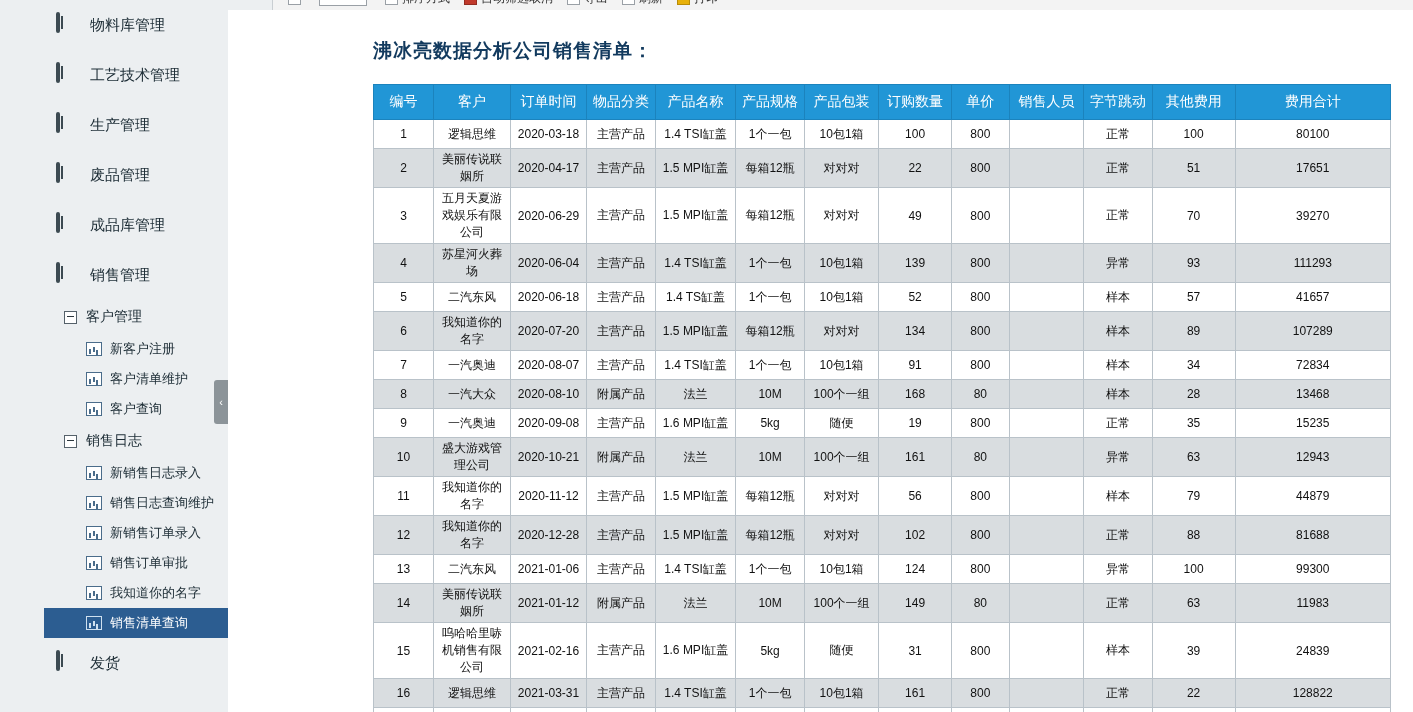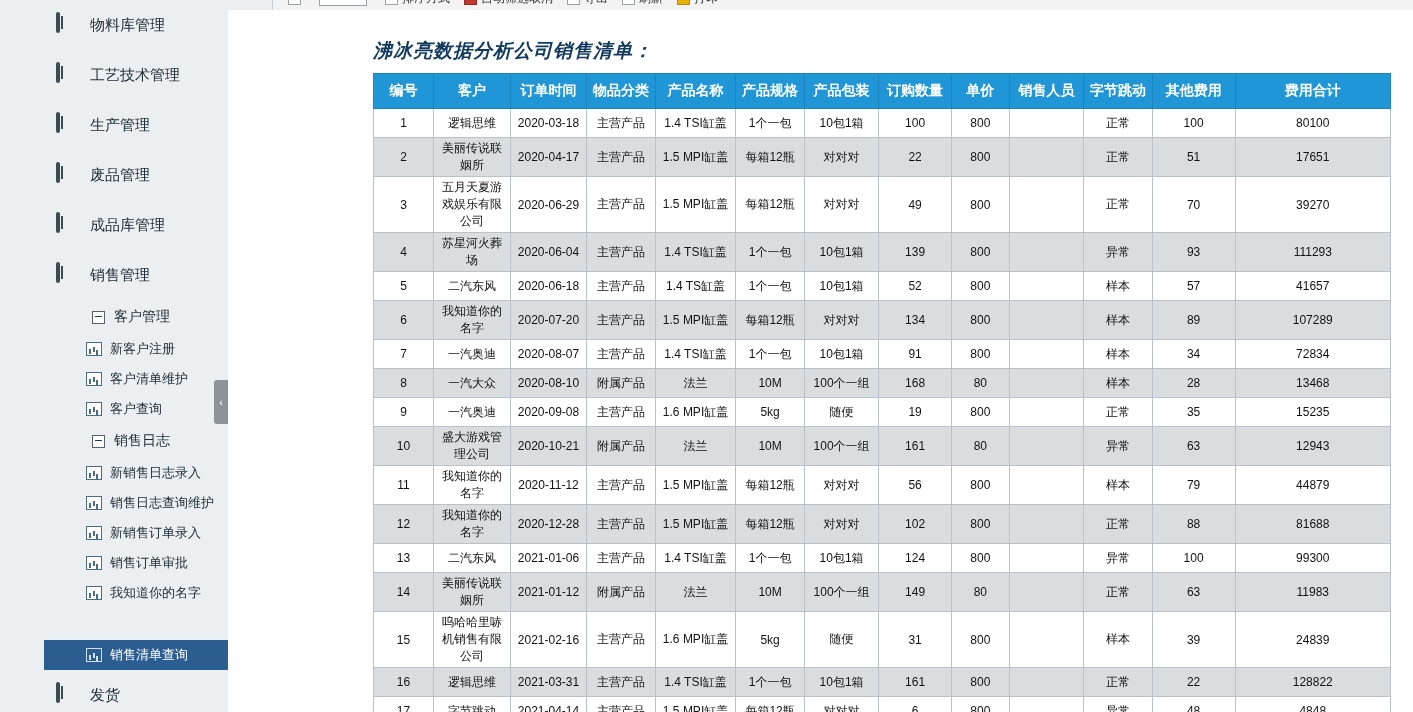--- a/index.html
+++ b/index.html
@@ -45,36 +45,36 @@
     content:"";position:absolute;left:3px;top:2px;width:2px;bottom:2px;
     background:#3c4a52;
   }
   .book-ico:after{
     content:"";position:absolute;left:7px;top:4px;right:2px;height:2px;
     background:#3c4a52;box-shadow:0 4px 0 0 #3c4a52,0 8px 0 0 #3c4a52;
   }
   .nav-sub-group{ }
   .group-header{
     display:flex;align-items:center;
-    height:34px;padding-left:20px;font-size:14px;color:#1b2b34;cursor:pointer;margin-left:28px;
+    height:34px;padding-left:20px;font-size:14px;color:#1b2b34;cursor:pointer;
   }
   .group-header .expander{
     width:11px;height:11px;border:1px solid #55616a;
     display:inline-block;margin-right:9px;position:relative;flex:0 0 auto;
     background:#fff;
   }
   .group-header .expander:before{
     content:"";position:absolute;left:2px;top:4px;width:7px;height:1px;background:#2b363d;
   }
   .leaf{
     display:flex;align-items:center;
     height:30px;padding-left:42px;font-size:13px;color:#1b2b34;cursor:pointer;
   }
   .leaf.selected{
-    background:#2c5d91;color:#fff;margin-top:32px;
+    background:#2c5d91;color:#fff;
   }
   .leaf .chart-ico{
     width:14px;height:12px;margin-right:8px;border:1px solid #4a6c8a;
     display:inline-block;position:relative;flex:0 0 auto;background:#fff;
   }
   .leaf .chart-ico:before{
     content:"";position:absolute;left:2px;bottom:1px;width:2px;height:5px;background:#4a6c8a;
     box-shadow:4px -2px 0 0 #4a6c8a, 7px 1px 0 0 #4a6c8a;
   }
   .leaf.selected .chart-ico{border-color:#cfe0ef;background:#2c5d91;}
@@ -103,36 +103,35 @@
   .tb-sq.red{background:#c0392b;border-color:#922b21;}
   .tb-sq.yel{background:#e8b10a;border-color:#b98c07;}
   .tb-field{width:46px;height:13px;border:1px solid #9aa0a6;background:#fff;}
 
   
   .content{
     position:absolute;left:228px;top:10px;width:1185px;height:702px;
     background:#fff;overflow:hidden;
   }
   .report-title{
-    margin:28px 0 9px 145px;
+    margin:28px 0 20px 145px;
     font-size:19px;font-weight:bold;color:#123a5e;
     letter-spacing:1px;
-    font-style:italic;
   }
   table.sales{
     border-collapse:collapse;
     margin-left:145px;
     width:1018px;
     table-layout:fixed;
   }
   table.sales th{
     background:#2196d6;
     color:#fff;
     font-size:14px;
-    font-weight:bold;
+    font-weight:normal;
     height:32px;
     border:1px solid #1b83bd;
     white-space:nowrap;
   }
   table.sales td{
     border:1px solid #b9c2c9;
     text-align:center;
     font-size:12px;
     height:24px;
     color:#111;

